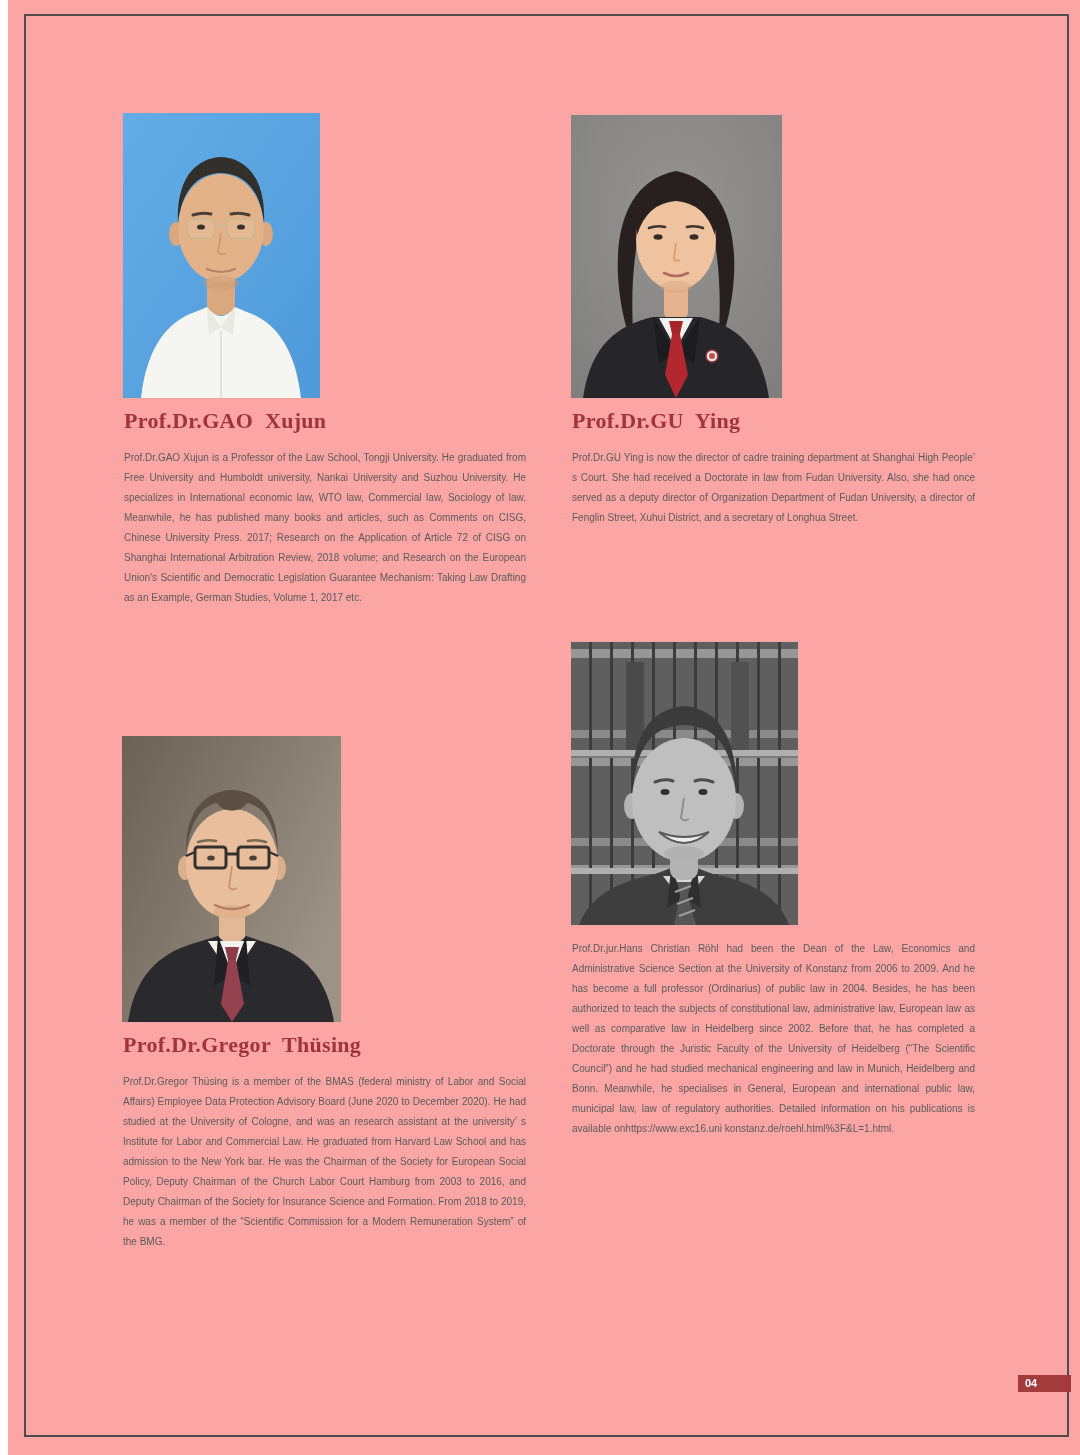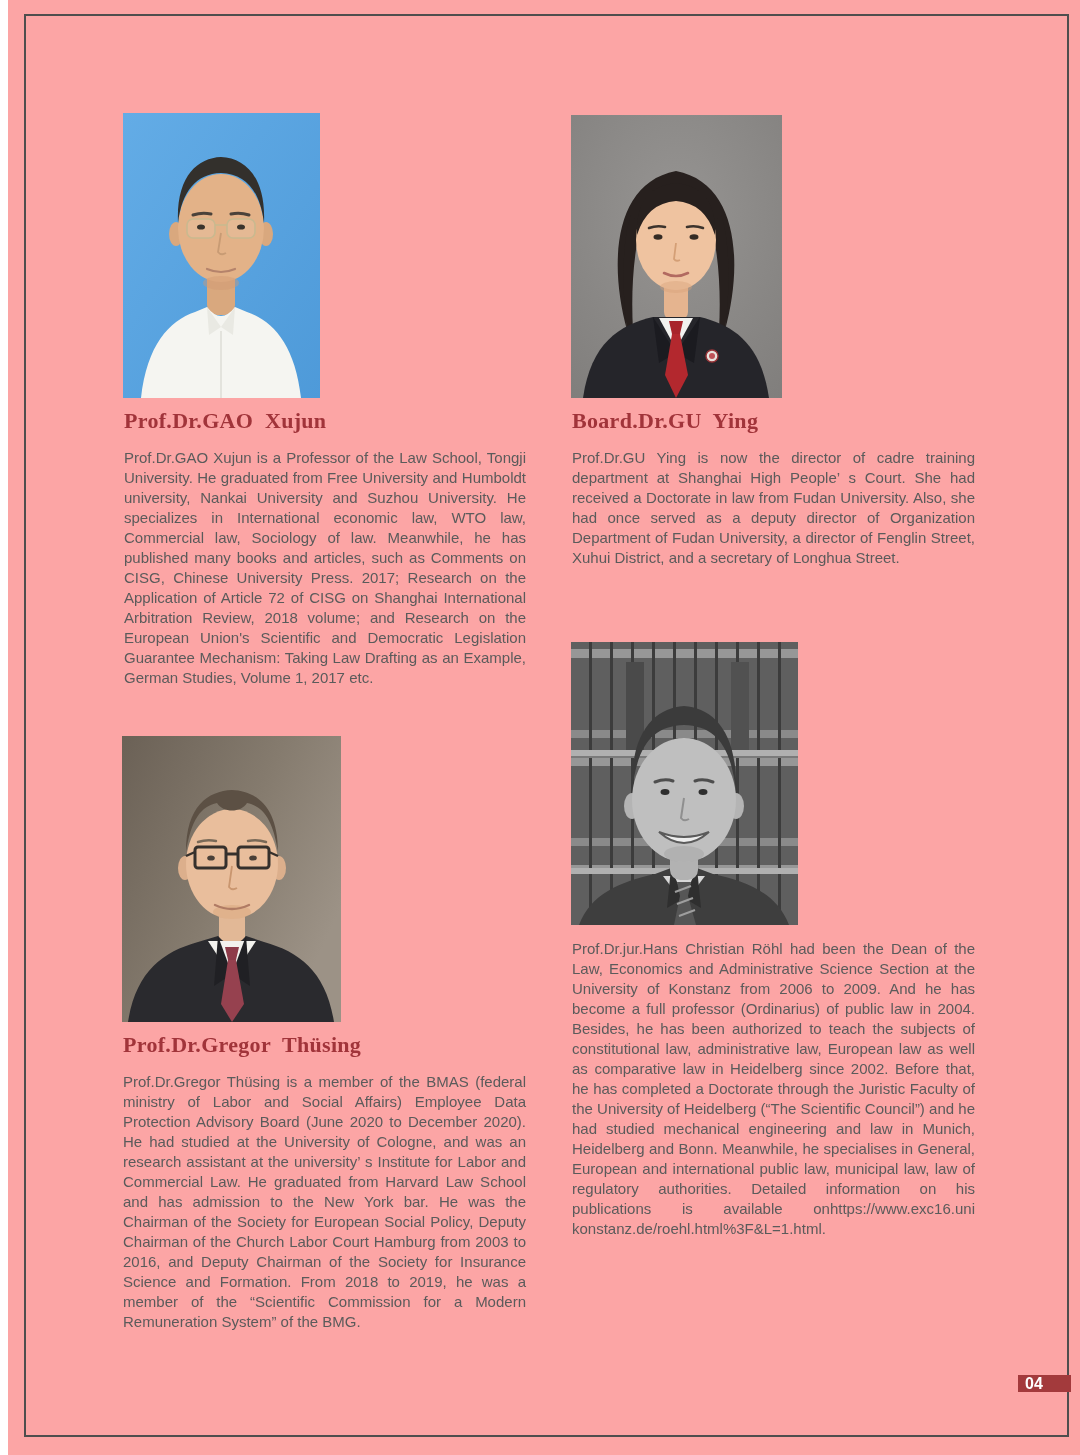--- a/index.html
+++ b/index.html
@@ -10,36 +10,36 @@
   .photo svg{display:block;width:100%;height:100%;}
   .profile h2{
     margin:10px 0 0 1px;
     font-family:"Liberation Serif","DejaVu Serif",serif;
     font-weight:bold;font-size:22px;line-height:26px;
     color:#A1343A;word-spacing:6px;letter-spacing:0.3px;
   }
   .profile p{
     margin:14px 0 0 1px;
     font-family:"Liberation Sans","DejaVu Sans",sans-serif;
-    font-size:15px;line-height:20px;color:#5B5B5B;
+    font-size:10px;line-height:20px;color:#5B5B5B;
     text-align:justify;
   }
   #p0{left:115px;top:113px;width:403px;}
   #p0 .photo{width:197px;height:285px;}
   #p1{left:563px;top:115px;width:404px;}
   #p1 .photo{width:211px;height:283px;}
   #p2{left:114px;top:736px;width:404px;}
   #p2 .photo{width:219px;height:286px;}
   #p3{left:563px;top:642px;width:404px;}
   #p3 .photo{width:227px;height:283px;}
   .pagenum{
     position:absolute;left:1010px;top:1375px;width:53px;height:17px;
     background:#A33A3C;color:#ffffff;box-sizing:border-box;padding-left:7px;
     font-family:"Liberation Sans","DejaVu Sans",sans-serif;
-    font-weight:bold;font-size:16px;line-height:17px;
+    font-weight:bold;font-size:11px;line-height:17px;
   }
 </style>
 </head>
 <body>
 
 <div class="canvas">
   <div class="frame"></div>
 
   <section class="profile" id="p0">
     <div class="photo">
@@ -104,21 +104,21 @@
         <path d="M12,283 C20,228 48,210 82,202 L129,202 C162,210 190,228 198,283 Z" fill="#25252A"></path>
         <path d="M88,203 L105,234 L122,203 Z" fill="#F2F2EF"></path>
         <path d="M82,202 L105,238 L88,248 Z" fill="#1B1B20"></path>
         <path d="M129,202 L105,238 L123,248 Z" fill="#1B1B20"></path>
         <path d="M98,206 L112,206 L109,219 L101,219 Z" fill="#A8242B"></path>
         <path d="M101,219 L109,219 L117,260 L105,283 L94,260 Z" fill="#B3282E"></path>
         <circle cx="141" cy="241" r="6" fill="#E8E2DC" stroke="#9A3438" stroke-width="1.4"></circle>
         <circle cx="141" cy="241" r="3" fill="#BF5257"></circle>
       </svg>
     </div>
-    <h2>Board.Dr.GU Ying</h2>
+    <h2>Prof.Dr.GU Ying</h2>
     <p>Prof.Dr.GU Ying is now the director of cadre training department at Shanghai High People’ s Court. She had received a Doctorate in law from Fudan University. Also, she had once served as a deputy director of Organization Department of Fudan University, a director of Fenglin Street, Xuhui District, and a secretary of Longhua Street.</p>
   </section>
 
   <section class="profile" id="p2">
     <div class="photo">
       <svg viewBox="0 0 219 286" preserveAspectRatio="none">
         <defs>
           <linearGradient id="bg3" x1="0" y1="0" x2="1" y2="0.6">
             <stop offset="0" stop-color="#6B6156"></stop>
               <stop offset="0.55" stop-color="#857B6E"></stop>

